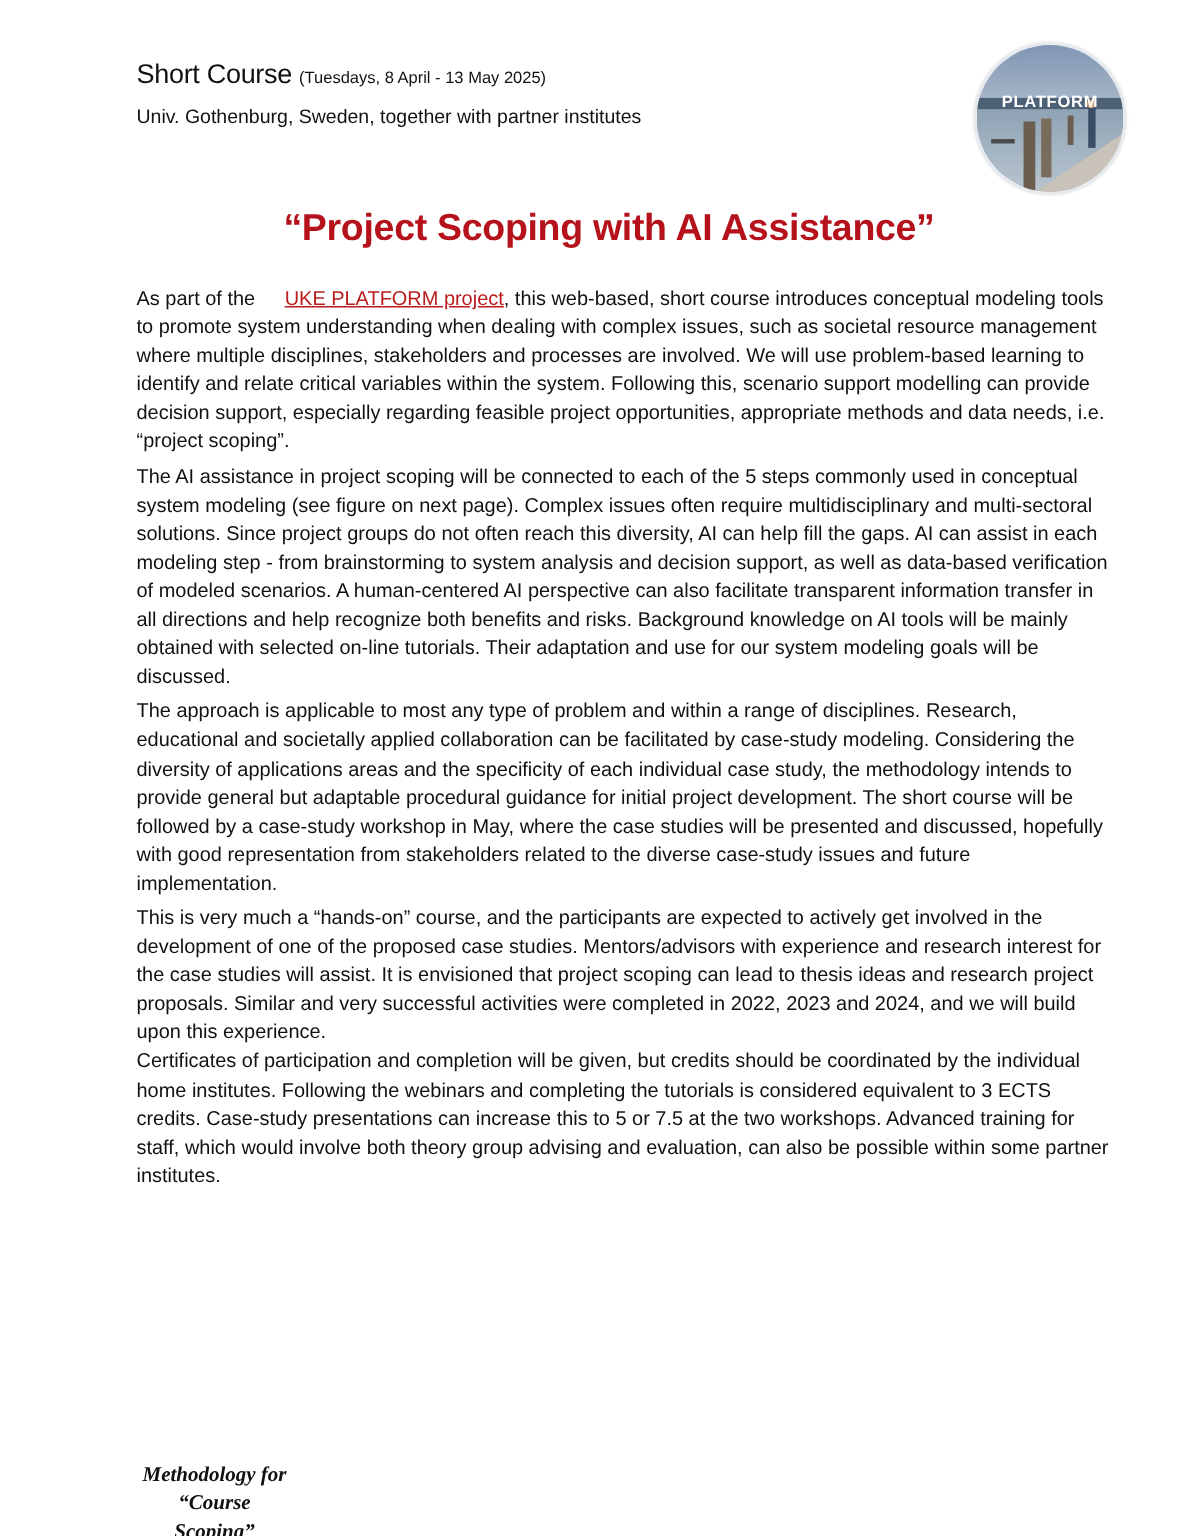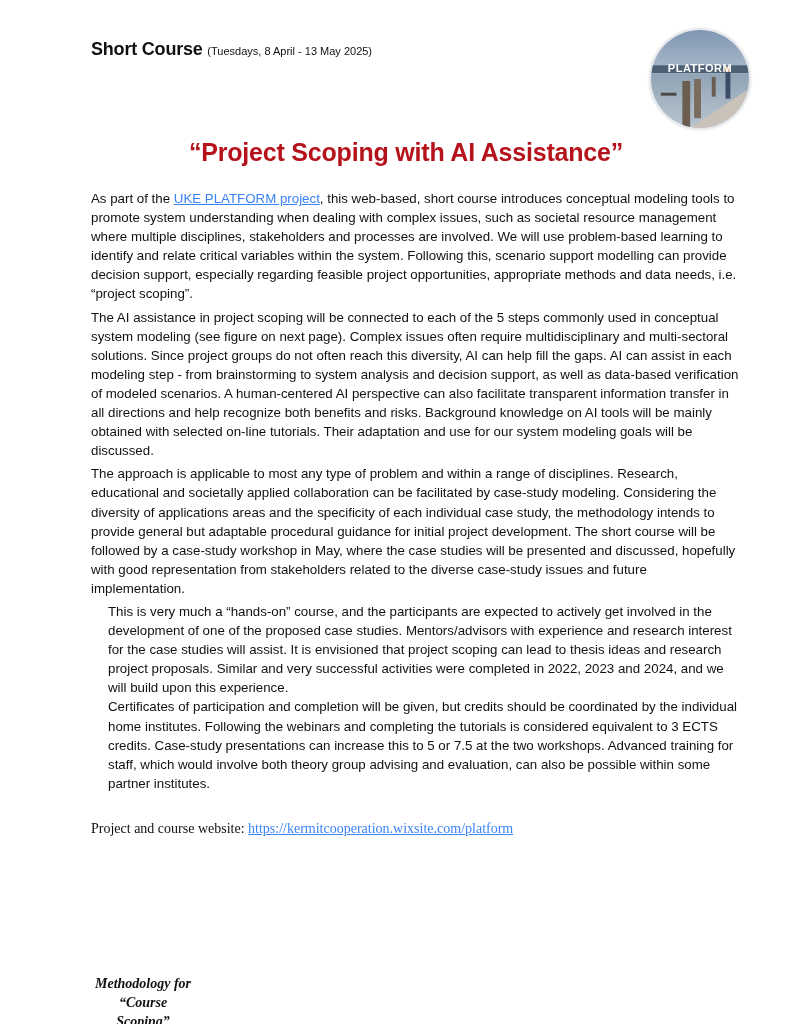--- a/index.html
+++ b/index.html
@@ -1,21 +1,21 @@
 <!DOCTYPE html>
 <html><head>
 <meta charset="utf-8">
 <style>
   * { box-sizing: border-box; margin: 0; padding: 0; }
   html, body { width: 791px; height: 1024px; background: #ffffff; overflow: hidden; }
   body { position: relative; font-family: "Liberation Sans", "DejaVu Sans", sans-serif; color: #111; }
 
   .header { position: absolute; left: 91px; top: 38px; }
   .course-line { font-size: 17px; line-height: 22px; }
-  .course-title { font-weight: bold; font-size: 18px; letter-spacing: -0.2px; }
+  .course-title { font-weight: normal; font-size: 18px; letter-spacing: -0.2px; }
   .course-dates { font-size: 11px; }
   .univ-line { margin-top: 6px; font-size: 13px; line-height: 18px; }
 
   .logo {
     position: absolute; left: 649px; top: 28px; width: 102px; height: 102px;
     border-radius: 50%; overflow: hidden; border: 2px solid #e6e9ee;
     box-shadow: 0 0 2px rgba(0,0,0,0.15);
   }
   .logo svg { display: block; width: 100%; height: 100%; }
   .logo-text {
@@ -27,22 +27,22 @@
     position: absolute; left: 0; right: 0; top: 138px; text-align: center;
     color: #b5121b; font-weight: bold; font-size: 25px; letter-spacing: -0.2px;
     padding-left: 21px;
   }
 
   .body-text {
     position: absolute; left: 91px; top: 189px; width: 652px;
     font-size: 13.3px; line-height: 19.1px; color: #111;
   }
   .body-text p { margin-bottom: 4px; }
-  .body-text p.tight { margin-bottom: 0; margin-left: 17px; }
-  .link { color: #3b82f6; text-decoration: underline; }
+  .body-text p.tight { margin-bottom: 0; }
+  .link { color: #b91c1c; text-decoration: underline; margin-left: 16px; }
 
   .contact {
     position: absolute; left: 91px; top: 820px; width: 620px;
     font-family: "Liberation Serif", "DejaVu Serif", serif; font-size: 14px; line-height: 17px;
   }
   .contact .small-link { font-size: 12px; }
 
   .methodology {
     position: absolute; left: 88px; top: 974px; width: 110px; text-align: center;
     font-family: "Liberation Serif", "DejaVu Serif", serif; font-style: italic; font-weight: bold;
@@ -50,20 +50,21 @@
   }
 </style>
 </head>
 <body>
 
 <div class="header">
   <div class="course-line">
     <span class="course-title">Short Course</span>
     <span class="course-dates">(Tuesdays, 8 April - 13 May 2025)</span>
   </div>
+  <div class="univ-line">Univ. Gothenburg, Sweden, together with partner institutes</div>
 </div>
 
 <div class="logo">
   <svg viewBox="0 0 100 100" preserveAspectRatio="none">
     <defs>
       <linearGradient id="sky" x1="0" y1="0" x2="0" y2="1">
         <stop offset="0" stop-color="#7f96b3"></stop>
         <stop offset="1" stop-color="#a9b7c8"></stop>
       </linearGradient>
       <linearGradient id="water" x1="0" y1="0" x2="0" y2="1">
@@ -91,22 +92,19 @@
   <p>
     <span>As part of the </span><a class="link">UKE PLATFORM project</a><span>, this web-based, short course introduces conceptual modeling tools to promote system understanding when dealing with complex issues, such as societal resource management where multiple disciplines, stakeholders and processes are involved. We will use problem-based learning to identify and relate critical variables within the system. Following this, scenario support modelling can provide decision support, especially regarding feasible project opportunities, appropriate methods and data needs, i.e. “project scoping”.</span>
   </p>
   <p>The AI assistance in project scoping will be connected to each of the 5 steps commonly used in conceptual system modeling (see figure on next page). Complex issues often require multidisciplinary and multi-sectoral solutions. Since project groups do not often reach this diversity, AI can help fill the gaps. AI can assist in each modeling step - from brainstorming to system analysis and decision support, as well as data-based verification of modeled scenarios. A human-centered AI perspective can also facilitate transparent information transfer in all directions and help recognize both benefits and risks. Background knowledge on AI tools will be mainly obtained with selected on-line tutorials. Their adaptation and use for our system modeling goals will be discussed.</p>
   <p>The approach is applicable to most any type of problem and within a range of disciplines. Research, educational and societally applied collaboration can be facilitated by case-study modeling. Considering the diversity of applications areas and the specificity of each individual case study, the methodology intends to provide general but adaptable procedural guidance for initial project development. The short course will be followed by a case-study workshop in May, where the case studies will be presented and discussed, hopefully with good representation from stakeholders related to the diverse case-study issues and future implementation.</p>
   <p class="tight">This is very much a “hands-on” course, and the participants are expected to actively get involved in the development of one of the proposed case studies. Mentors/advisors with experience and research interest for the case studies will assist. It is envisioned that project scoping can lead to thesis ideas and research project proposals. Similar and very successful activities were completed in 2022, 2023 and 2024, and we will build upon this experience.</p>
   <p class="tight">Certificates of participation and completion will be given, but credits should be coordinated by the individual home institutes. Following the webinars and completing the tutorials is considered equivalent to 3 ECTS credits. Case-study presentations can increase this to 5 or 7.5 at the two workshops. Advanced training for staff, which would involve both theory group advising and evaluation, can also be possible within some partner institutes.</p>
 </div>
 
 <div class="contact">
-  <div>
-    <span>Project and course website: </span><a class="link">https://kermitcooperation.wixsite.com/platform</a>
-  </div>
 </div>
 
 <div class="methodology">
   <div>Methodology for</div>
   <div>“Course</div>
   <div>Scoping”</div>
 </div>
 
 </body></html>

